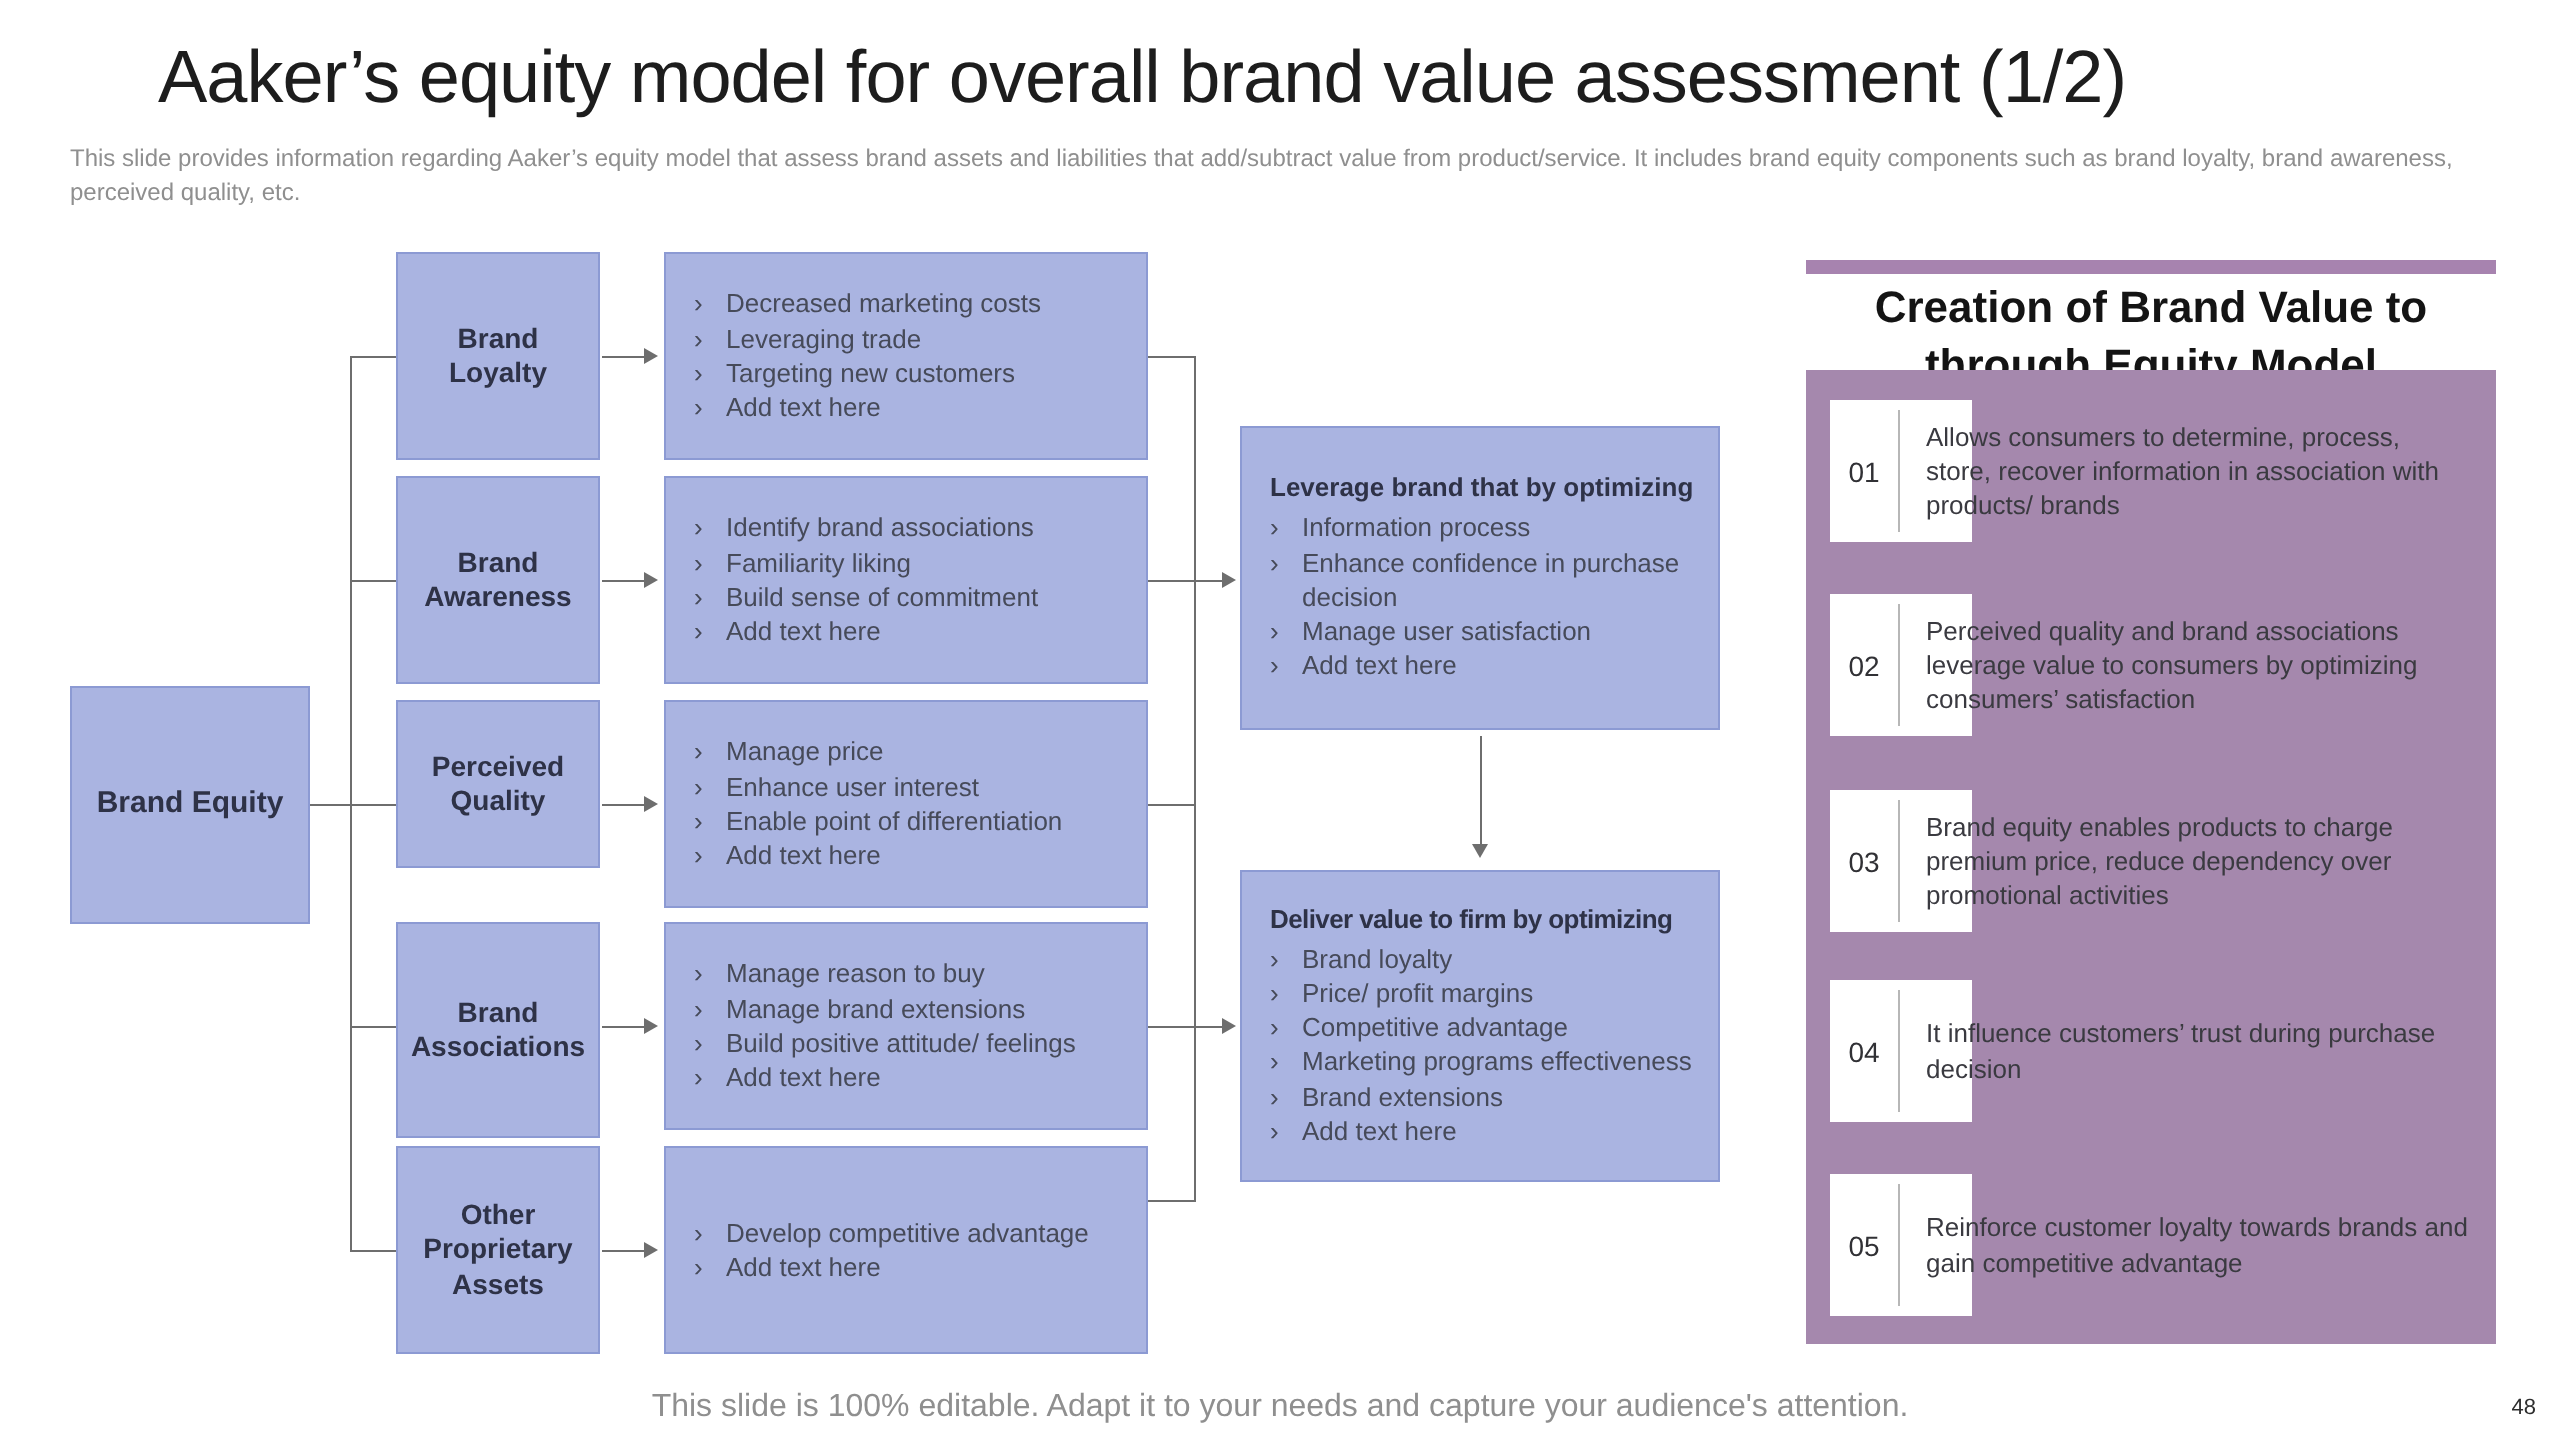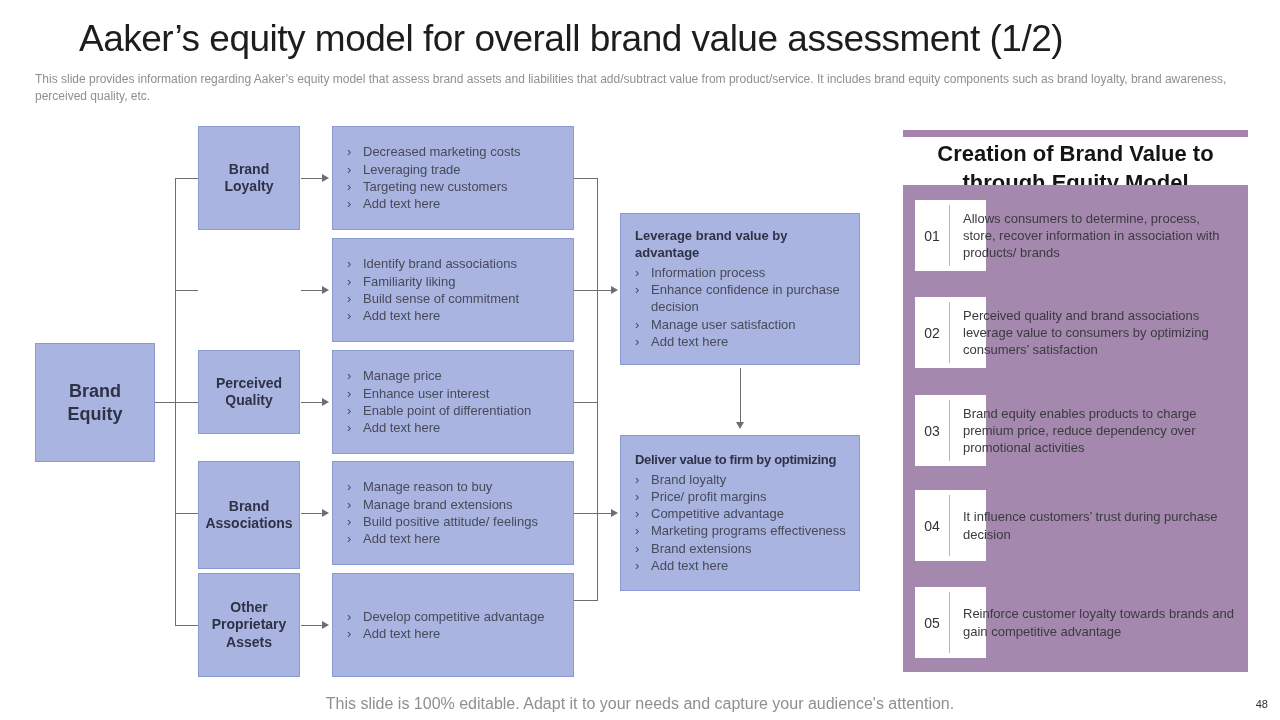--- a/index.html
+++ b/index.html
@@ -53,33 +53,36 @@
   .page-num{position:absolute;right:12px;top:698px;font-size:11px;color:#2e2e2e;}
 </style>
 </head>
 <body>
 
 <div class="slide">
 
   <div class="title">Aaker’s equity model for overall brand value assessment (1/2)</div>
   <div class="subtitle">This slide provides information regarding Aaker’s equity model that assess brand assets and liabilities that add/subtract value from product/service. It includes brand equity components such as brand loyalty, brand awareness, perceived quality,  etc.</div>
 
-  <div class="node" style="left:35px;top:343px;width:120px;height:119px;font-size:18px;">
+  <div class="node" style="left:35px;top:343px;width:120px;height:119px;font-size:15px;">
     <span>Brand Equity</span>
   </div>
 
   <div class="vline" style="left:175px;top:178px;height:448px"></div>
   <div class="hline" style="left:175px;top:178px;width:23px"></div>
   <div class="hline" style="left:175px;top:290px;width:23px"></div>
   <div class="hline" style="left:155px;top:402px;width:43px"></div>
   <div class="hline" style="left:175px;top:513px;width:23px"></div>
   <div class="hline" style="left:175px;top:625px;width:23px"></div>
 
   <div class="node" style="left:198px;top:126px;width:102px;height:104px">
     <span>Brand Loyalty</span>
+  </div>
+  <div class="node" style="left:198px;top:238px;width:102px;height:104px">
+    <span>Brand Awareness</span>
   </div>
   <div class="node" style="left:198px;top:350px;width:102px;height:84px">
     <span>Perceived Quality</span>
   </div>
   <div class="node" style="left:198px;top:461px;width:102px;height:108px">
     <span>Brand Associations</span>
   </div>
   <div class="node" style="left:198px;top:573px;width:102px;height:104px">
     <span>Other Proprietary Assets</span>
   </div>
@@ -191,21 +194,21 @@
   <div class="vline" style="left:597px;top:178px;height:423px"></div>
   <div class="hline" style="left:574px;top:178px;width:23px"></div>
   <div class="hline" style="left:574px;top:402px;width:23px"></div>
   <div class="hline" style="left:574px;top:600px;width:23px"></div>
   <div class="hline" style="left:574px;top:290px;width:37px"></div>
   <div class="tri-right" style="left:611px;top:286px"></div>
   <div class="hline" style="left:574px;top:513px;width:37px"></div>
   <div class="tri-right" style="left:611px;top:509px"></div>
 
   <div class="flow-box" style="left:620px;top:213px;width:240px;height:152px">
-    <div class="flow-title">Leverage brand value by advantage</div>
+    <div class="flow-title">Leverage brand that by optimizing</div>
     <div>
         <div class="bullet">
           <span class="bmark">›</span>
           <span>Information process</span>
         </div>
         <div class="bullet">
           <span class="bmark">›</span>
           <span>Enhance confidence in purchase decision</span>
         </div>
         <div class="bullet">

